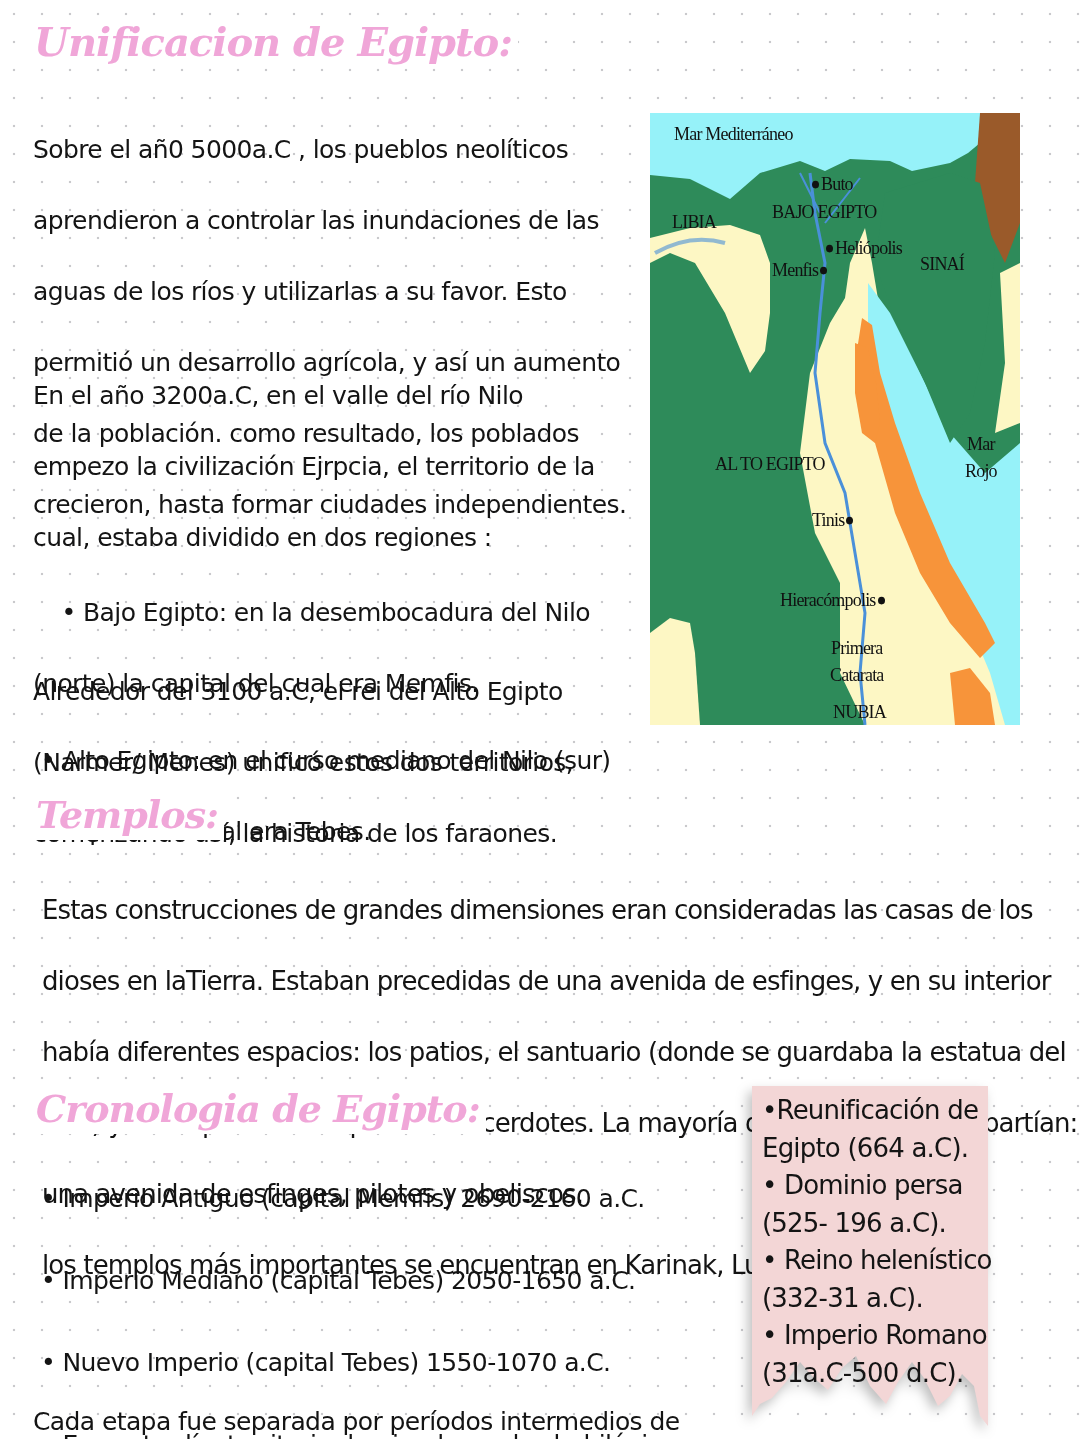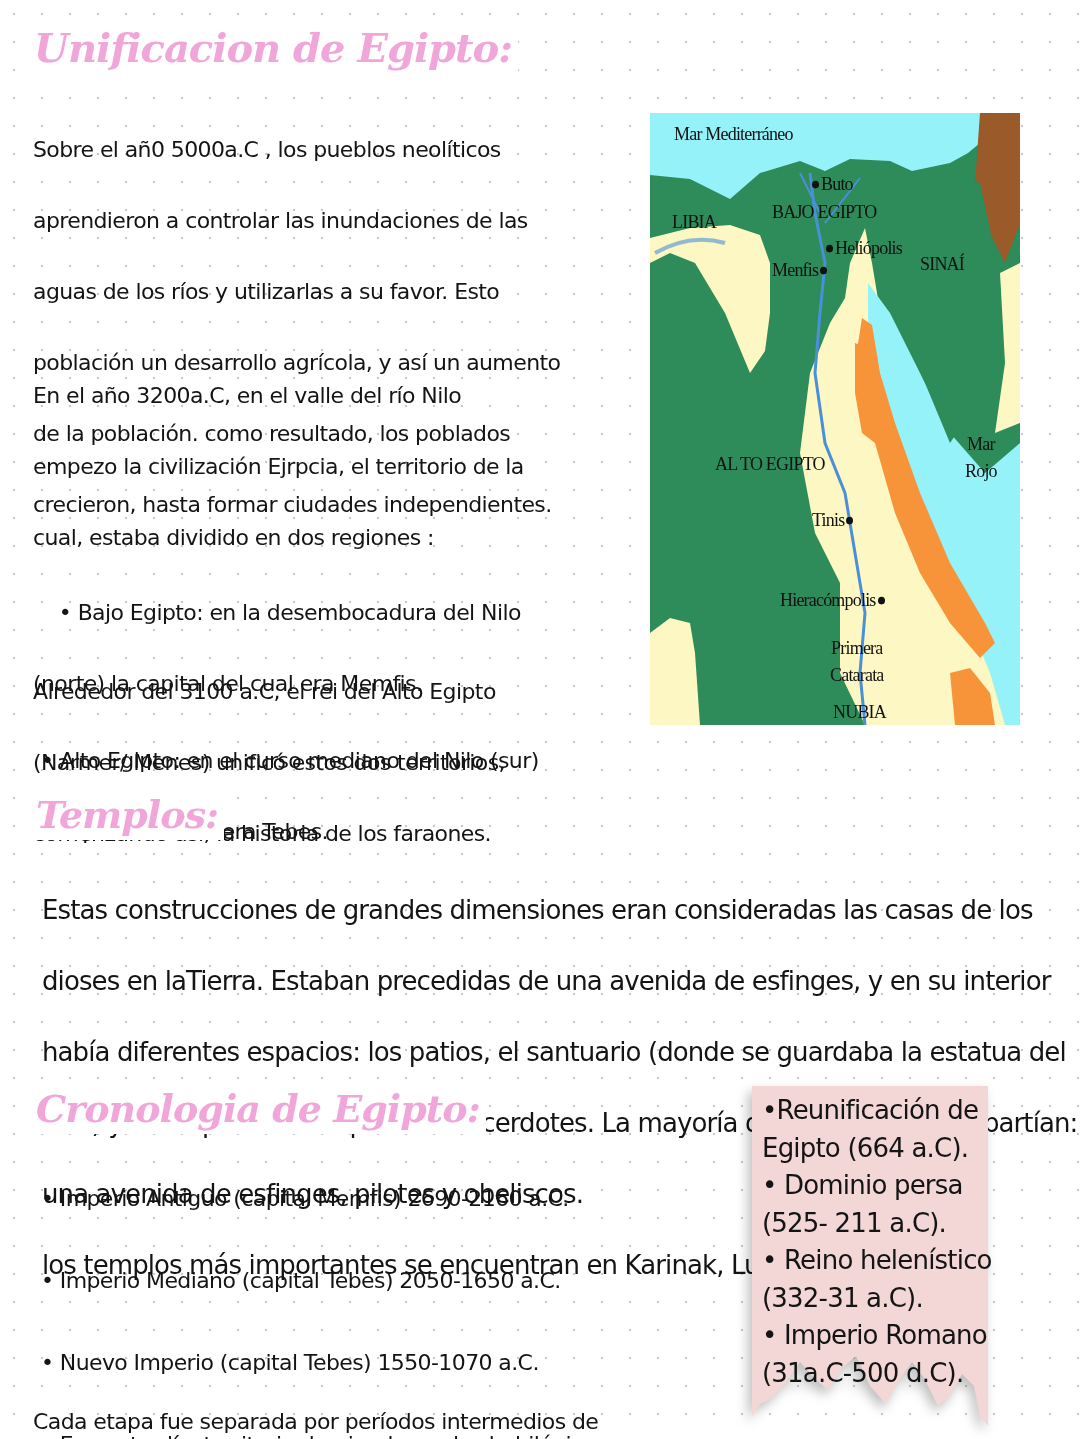--- a/index.html
+++ b/index.html
@@ -13,21 +13,21 @@
     color: #141414;
   }
   .heading {
     position: absolute; margin: 0;
     font-family: "DejaVu Serif", serif; font-style: italic; font-weight: bold;
     color: #f0a6d8; letter-spacing: -1px;
     background: #ffffff; padding: 0 6px;
   }
   .para {
     position: absolute; margin: 0;
-    font-size: 22px; line-height: 35.5px; letter-spacing: -0.6px;
+    font-size: 25px; line-height: 35.5px; letter-spacing: -0.6px;
     white-space: pre-line;
   }
   .para .line { display: block; white-space: nowrap; }
   .bullet { padding-left: 8px; }
   
   .map {
     position: absolute; left: 650px; top: 113px; width: 370px; height: 612px;
     overflow: hidden; background: #96f2f9;
   }
   .map svg { position: absolute; left: 0; top: 0; }
@@ -44,27 +44,27 @@
   .note svg { position: absolute; left: 0; top: 0; }
   .note-text {
     position: absolute; left: 10px; top: 6px; width: 230px;
     font-size: 26px; line-height: 37.5px; letter-spacing: -0.8px; color: #141414;
   }
   .note-text .line { display: block; white-space: nowrap; }
 </style>
 </head>
 <body>
 
-<h1 class="heading" style="left:28px; top:22px; font-size:40px; line-height:52px;">Unificacion de Egipto:</h1>
+<h1 class="heading" style="left:28px; top:16px; font-size:40px; line-height:52px;">Unificacion de Egipto:</h1>
 
 <div class="para" style="left:33px; top:96px;">
   <span class="line">Sobre el añ0 5000a.C , los pueblos neolíticos</span>
   <span class="line">aprendieron a controlar las inundaciones de las</span>
   <span class="line">aguas de los ríos y utilizarlas a su favor. Esto</span>
-  <span class="line">población un desarrollo agrícola, y así un aumento</span>
+  <span class="line">permitió un desarrollo agrícola, y así un aumento</span>
   <span class="line">de la población. como resultado, los poblados</span>
   <span class="line">crecieron, hasta formar ciudades independientes.</span>
 </div>
 
 <div class="para" style="left:33px; top:342px;">
   <span class="line">En el año 3200a.C, en el valle del río Nilo</span>
   <span class="line">empezo la civilización Ejrpcia, el territorio de la</span>
   <span class="line">cual, estaba dividido en dos regiones :</span>
   <span class="line bullet" style="margin-top:4px;text-align:center;">• Bajo Egipto: en la desembocadura del Nilo</span>
   <span class="line">(norte) la capital del cual era Memfis.</span>
@@ -155,19 +155,19 @@
 </div>
 
 <div class="note">
   <svg width="236" height="340" viewBox="0 0 236 340">
     <path d="M0,0 L236,0 L236,340 L228,330 L222,300 L210,288 L198,310 L186,320 L172,292 L160,276 L146,296 L134,318 L118,300 L104,270 L90,282 L76,304 L62,292 L48,276 L34,296 L20,312 L8,318 L0,330 Z" fill="#f3d6d6"></path>
   </svg>
   <div class="note-text">
     <span class="line"> •Reunificación de</span>
     <span class="line">Egipto (664 a.C).</span>
     <span class="line"> • Dominio persa</span>
-    <span class="line">(525- 211 a.C).</span>
+    <span class="line">(525- 196 a.C).</span>
     <span class="line"> • Reino helenístico</span>
     <span class="line">(332-31 a.C).</span>
     <span class="line"> • Imperio Romano</span>
     <span class="line">(31a.C-500 d.C).</span>
   </div>
 </div>
 
 </body></html>

